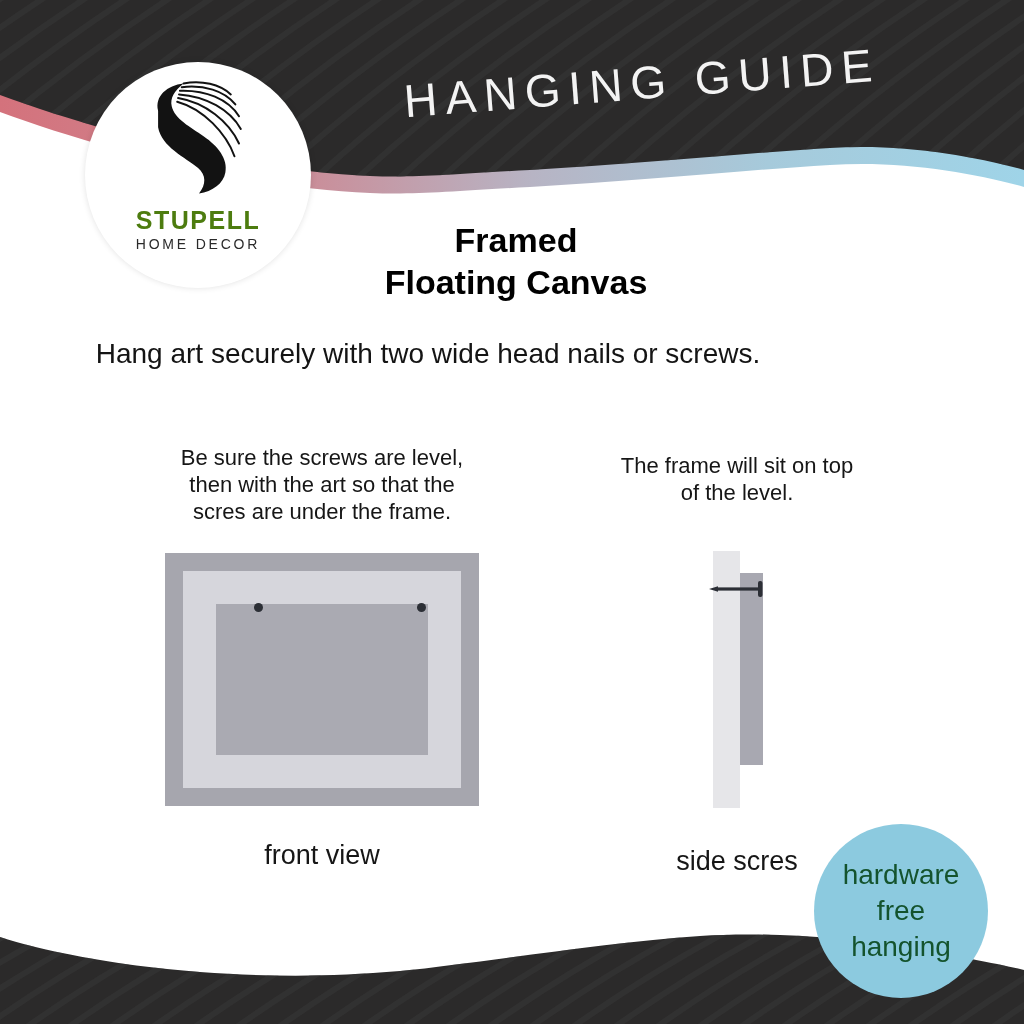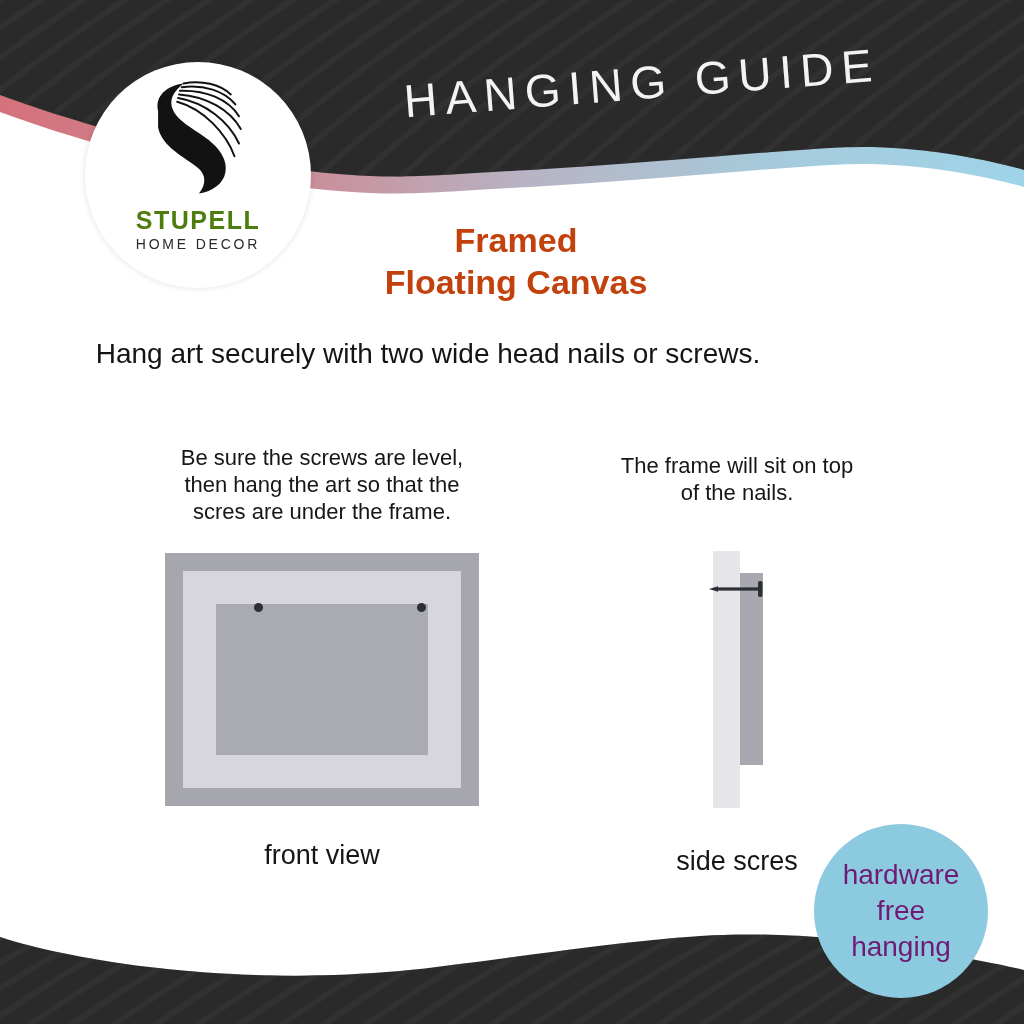--- a/index.html
+++ b/index.html
@@ -22,21 +22,21 @@
   .logo-circle{left:85px;top:62px;width:226px;height:226px;border-radius:50%;
     background:#fff;z-index:3;box-shadow:0 0 6px rgba(0,0,0,.12);text-align:center;}
   .logo-mark{position:absolute;left:64px;top:14px;}
   .brand-name{position:absolute;left:0;top:144px;width:226px;font-size:25px;font-weight:700;
     letter-spacing:1.5px;color:#4d7c0f;}
   .brand-tagline{position:absolute;left:0;top:174px;width:226px;font-size:14px;font-weight:400;
     letter-spacing:2.8px;color:#2a2a2a;}
 
   
   .product-title{left:316px;top:219px;width:400px;text-align:center;
-    font-size:34px;line-height:42px;font-weight:700;color:#c2410c;}
+    font-size:34px;line-height:42px;font-weight:700;color:#000000;}
   .instruction{left:0;top:338px;width:856px;text-align:center;
     font-size:28px;font-weight:500;color:#141414;}
   .note{font-size:22px;line-height:27px;font-weight:500;text-align:center;color:#161616;}
   .front-note{left:152px;top:444px;width:340px;}
   .side-note{left:587px;top:452px;width:300px;}
   .view-label{font-size:27px;font-weight:500;text-align:center;color:#161616;}
   .front-label{left:165px;top:840px;width:314px;}
   .side-label{left:637px;top:846px;width:200px;}
 
   
@@ -47,21 +47,21 @@
   .screw-left{left:71px;} .screw-right{left:234px;}
 
   
   .wall-bar{left:713px;top:551px;width:27px;height:257px;background:var(--wall,#e6e6e9);}
   .side-frame-bar{left:740px;top:573px;width:23px;height:192px;background:var(--side-frame,#a8a8b1);}
   .nail-svg{left:706px;top:578px;z-index:2;}
 
   
   .badge-circle{left:814px;top:824px;width:174px;height:174px;border-radius:50%;z-index:5;
     background:var(--badge-blue,#8ccadf);display:flex;align-items:center;justify-content:center;
-    color:#701a75;font-size:28px;line-height:36px;font-weight:500;text-align:center;}
+    color:#14532d;font-size:28px;line-height:36px;font-weight:500;text-align:center;}
 </style>
 </head>
 <body>
 
 <div class="page">
 
   <svg class="abs header-svg" width="1024" height="230" viewBox="0 0 1024 230">
     <defs>
       <linearGradient id="stripeGrad" x1="0" y1="0" x2="1" y2="0">
         <stop offset="0" style="stop-color:#d4727c"></stop>
@@ -133,33 +133,33 @@
     <div class="brand-name">STUPELL</div>
     <div class="brand-tagline">HOME DECOR</div>
   </div>
 
   <div class="abs product-title pre">Framed
 Floating Canvas</div>
 
   <div class="abs instruction">Hang art securely with two wide head nails or screws.</div>
 
   <div class="abs note front-note pre">Be sure the screws are level,
-then hang the art so that the
+then with the art so that the
 scres are under the frame.</div>
   <div class="abs frame-outer">
     <div class="frame-mat">
       <div class="frame-canvas"></div>
       <span class="screw-dot screw-left"></span>
       <span class="screw-dot screw-right"></span>
     </div>
   </div>
   <div class="abs view-label front-label">front view</div>
 
   <div class="abs note side-note pre">The frame will sit on top
-of the nails.</div>
+of the level.</div>
   <div class="abs wall-bar"></div>
   <div class="abs side-frame-bar"></div>
   <svg class="abs nail-svg" width="62" height="22" viewBox="0 0 62 22">
     <polygon points="3,11 12,8.2 12,13.8" style="fill:var(--screw,#2c2f36)"></polygon>
     <rect x="10" y="9.4" width="44" height="3.2" style="fill:var(--screw,#2c2f36)"></rect>
     <rect x="52" y="3" width="4.5" height="16" rx="2" style="fill:var(--screw,#2c2f36)"></rect>
   </svg>
   <div class="abs view-label side-label">side scres</div>
 
   <svg class="abs footer-svg" width="1024" height="174" viewBox="0 0 1024 174">

